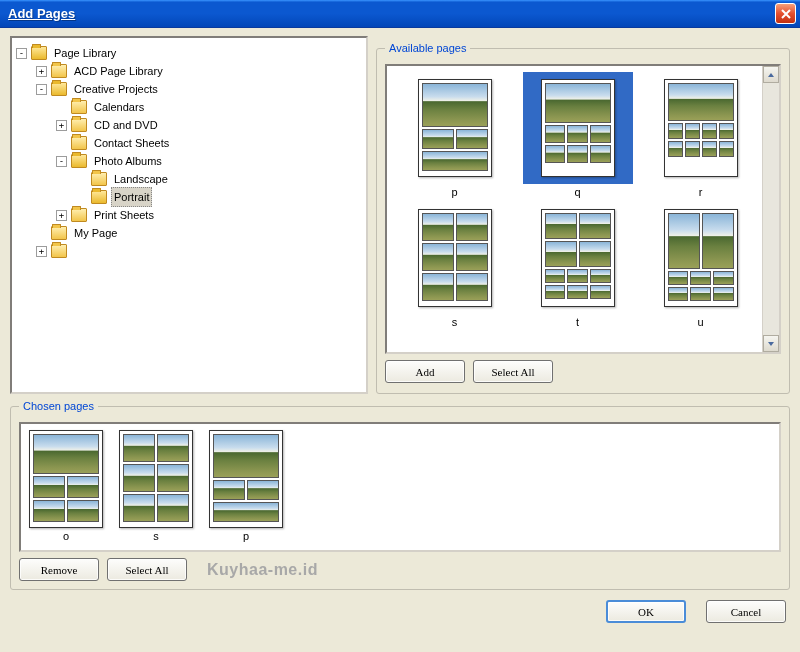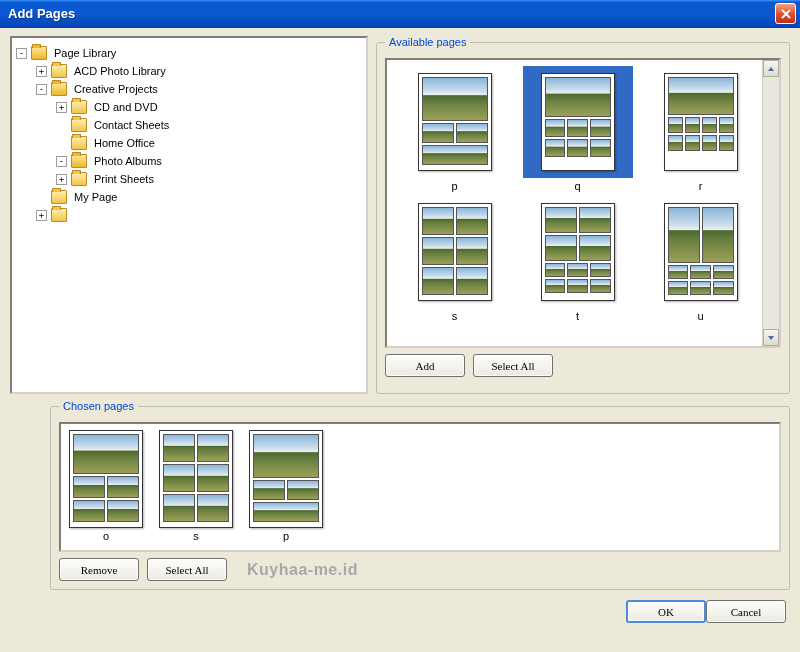--- a/index.html
+++ b/index.html
@@ -15,21 +15,21 @@
   height: 28px;
   background: linear-gradient(to bottom, #3a95ff 0%, #0b58d0 8%, #0b58d0 50%, #0246b8 100%);
   display: flex;
   align-items: center;
   padding: 0 4px 0 8px;
   color: #fff;
   font-weight: bold;
   font-size: 13px;
   border-bottom: 1px solid #093a9e;
 }
-.titlebar .title { flex: 1; text-shadow: 1px 1px 1px rgba(0,0,0,0.3); }
+.titlebar .title { flex: 1; text-shadow: 1px 1px 1px rgba(0,0,0,0.3); text-decoration: underline; }
 .close-btn {
   width: 21px; height: 21px;
   background: linear-gradient(to bottom, #f7a07a, #e55030 50%, #c33010);
   border: 1px solid #fff;
   border-radius: 3px;
   display: flex; align-items: center; justify-content: center;
   cursor: pointer;
 }
 .close-btn svg { width: 10px; height: 10px; }
 
@@ -55,20 +55,21 @@
 .folder-open::before { content:''; position:absolute; top:-3px; left:0; width:7px; height:3px; background:#eab92d; border:1px solid #c08a20; border-bottom:none; border-radius:1px 1px 0 0; }
 .folder-closed { background: linear-gradient(to bottom, #ffefb0, #f2c54a); border: 1px solid #c08a20; border-radius: 1px; position: relative; }
 .folder-closed::before { content:''; position:absolute; top:-3px; left:0; width:7px; height:3px; background:#f2c54a; border:1px solid #c08a20; border-bottom:none; border-radius:1px 1px 0 0; }
 .tree-label { padding: 1px 3px; cursor: default; text-align: right; }
 .tree-label.selected { background: #d8d4c8; border: 1px dotted #888; padding: 0 2px; }
 .indent { display: inline-block; flex-shrink: 0; }
 
 .available-group {
   flex: 1;
   position: relative;
+  margin-top: 6px;
 }
 fieldset {
   border: 1px solid #c0bdb0;
   border-radius: 3px;
   padding: 10px 8px 8px 8px;
   height: 100%;
   position: relative;
 }
 legend { color: #0046d5; padding: 0 4px; font-size: 11px; }
 
@@ -108,35 +109,35 @@
   padding: 0 12px;
   background: linear-gradient(to bottom, #fdfdfc, #eceae0);
   border: 1px solid #707070;
   border-radius: 3px;
   font-family: Tahoma; font-size: 11px;
   cursor: pointer;
   box-shadow: inset 0 0 0 1px rgba(255,255,255,0.8);
 }
 .xp-btn.default { border: 2px solid #4a8cd8; padding: 0 11px; }
 
-.chosen-group { margin-top: 6px; height: 190px; margin-left: 40px; }
+.chosen-group { margin-top: 6px; height: 190px; }
 .chosen-thumbs {
   border: 2px inset #d4d0c8;
   background: #fff;
   height: 130px;
   padding: 6px 0 2px 8px;
   display: flex;
   gap: 16px;
 }
 .chosen-cell { display: flex; flex-direction: column; align-items: center; }
 .chosen-cell .page.portrait { width: 74px; height: 98px; }
 
 .watermark { color: #a8a8a8; font-size: 16px; font-weight: bold; margin-left: 12px; align-self: center; letter-spacing: 0.5px; }
 
-.bottom-btns { display: flex; justify-content: flex-end; gap: 0; margin-top: 10px; padding-right: 4px; }
+.bottom-btns { display: flex; justify-content: flex-end; gap: 20px; margin-top: 10px; padding-right: 4px; }
 </style>
 </head>
 <body>
 
 <div class="titlebar">
   <span class="title">Add Pages</span>
   <div class="close-btn">
     <svg viewBox="0 0 10 10">
         <path d="M1 1 L9 9 M9 1 L1 9" stroke="#fff" stroke-width="2"></path>
       </svg>
@@ -152,62 +153,80 @@
             <span class="exp">-</span>
             <span class="folder-icon folder-open"></span>
             <span class="tree-label">Page Library</span>
           </div>
           <ul>
             <li>
                 <div class="tree-row">
               <span class="indent" style="width:20px"></span>
               <span class="exp">+</span>
               <span class="folder-icon folder-closed"></span>
-              <span class="tree-label">ACD Photo Library</span>
+              <span class="tree-label">ACD Page Library</span>
             </div>
               </li>
             <li>
                 <div class="tree-row">
               <span class="indent" style="width:20px"></span>
               <span class="exp">-</span>
               <span class="folder-icon folder-open"></span>
               <span class="tree-label">Creative Projects</span>
             </div>
               <ul>
                 <li>
                     <div class="tree-row">
                   <span class="indent" style="width:40px"></span>
+                      <span class="exp blank"></span>
+                  <span class="folder-icon folder-closed"></span>
+                  <span class="tree-label">Calendars</span>
+                </div>
+                  </li>
+                <li>
+                    <div class="tree-row">
+                  <span class="indent" style="width:40px"></span>
                   <span class="exp">+</span>
                   <span class="folder-icon folder-closed"></span>
                   <span class="tree-label">CD and DVD</span>
                 </div>
                   </li>
                 <li>
                     <div class="tree-row">
                   <span class="indent" style="width:40px"></span>
                       <span class="exp blank"></span>
                   <span class="folder-icon folder-closed"></span>
                   <span class="tree-label">Contact Sheets</span>
                 </div>
                   </li>
                 <li>
                     <div class="tree-row">
                   <span class="indent" style="width:40px"></span>
-                      <span class="exp blank"></span>
-                  <span class="folder-icon folder-closed"></span>
-                  <span class="tree-label">Home Office</span>
-                </div>
-                  </li>
-                <li>
-                    <div class="tree-row">
-                  <span class="indent" style="width:40px"></span>
                   <span class="exp">-</span>
                   <span class="folder-icon folder-open"></span>
                   <span class="tree-label">Photo Albums</span>
                 </div>
+                  <ul>
+                    <li>
+                        <div class="tree-row">
+                      <span class="indent" style="width:60px"></span>
+                          <span class="exp blank"></span>
+                      <span class="folder-icon folder-closed"></span>
+                      <span class="tree-label">Landscape</span>
+                    </div>
+                      </li>
+                    <li>
+                        <div class="tree-row">
+                      <span class="indent" style="width:60px"></span>
+                          <span class="exp blank"></span>
+                      <span class="folder-icon folder-open"></span>
+                      <span class="tree-label selected">Portrait</span>
+                    </div>
+                      </li>
+                  </ul>
                 </li>
                 <li>
                     <div class="tree-row">
                   <span class="indent" style="width:40px"></span>
                   <span class="exp">+</span>
                   <span class="folder-icon folder-closed"></span>
                   <span class="tree-label">Print Sheets</span>
                 </div>
                   </li>
               </ul>

